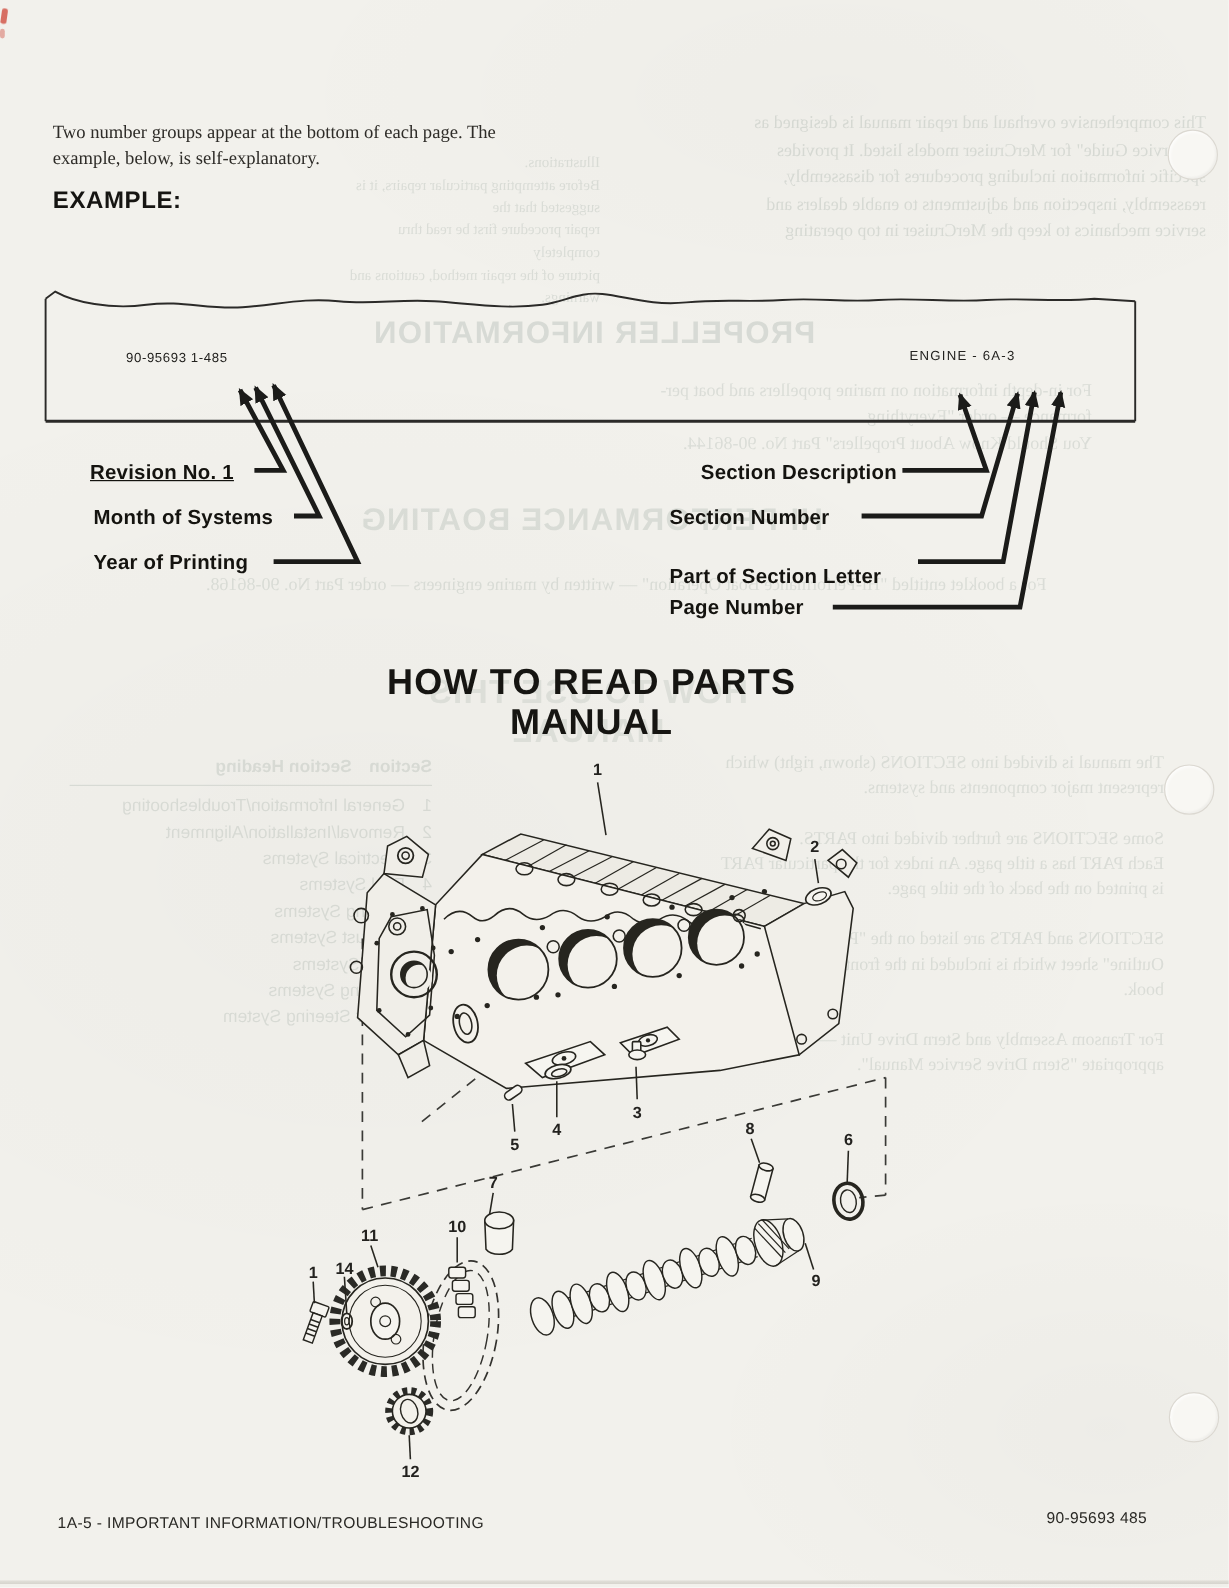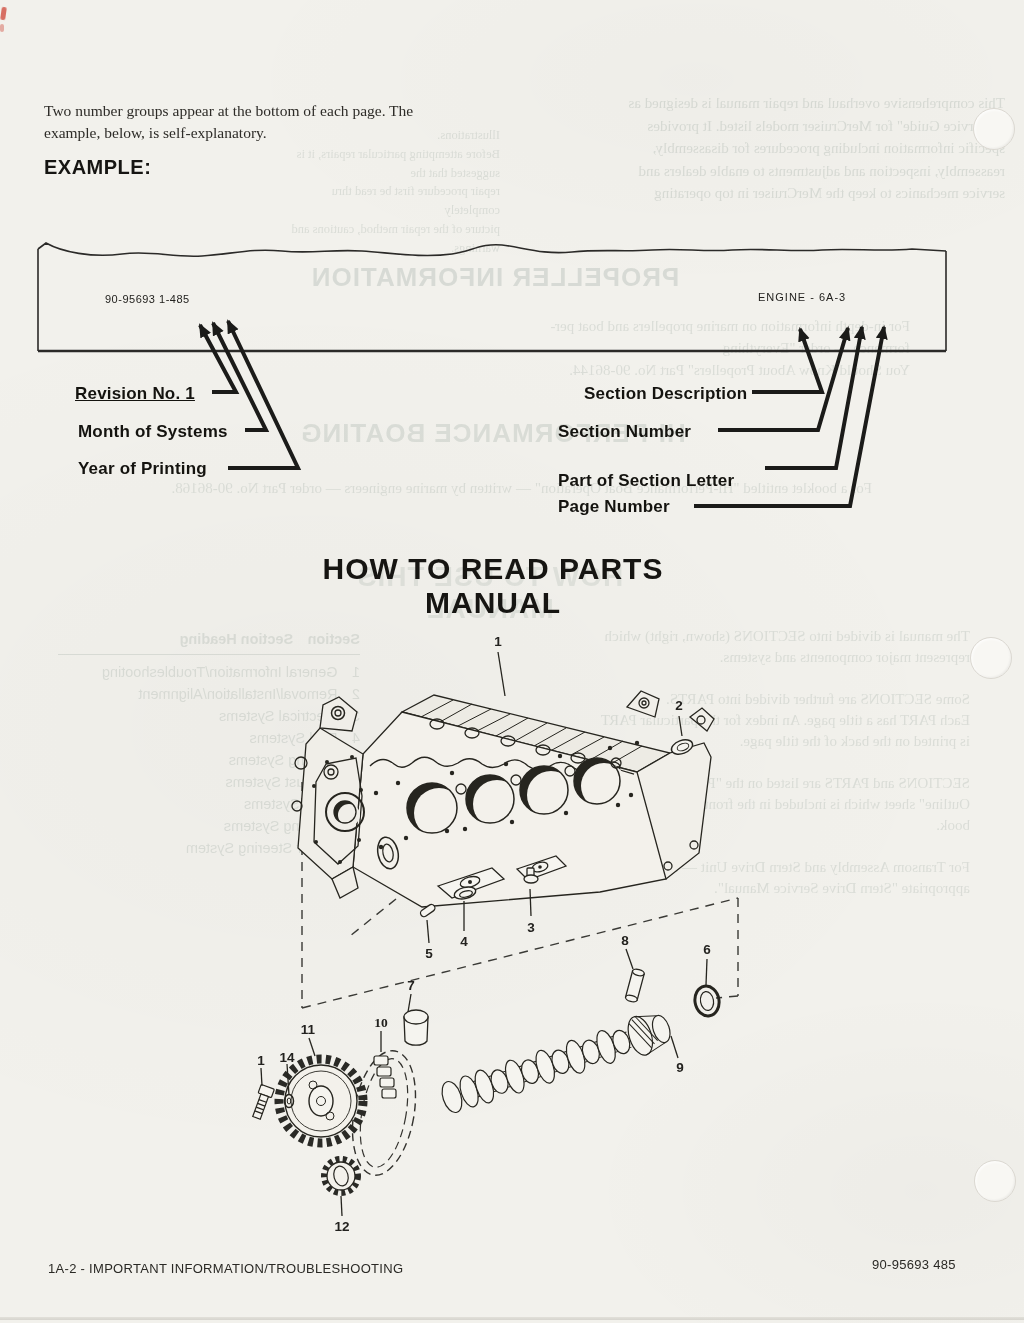--- a/index.html
+++ b/index.html
@@ -366,27 +366,27 @@
 
   <div class="abs txt partnum" style="left:491px;top:634px;width:14px;">1</div>
   <div class="abs txt partnum" style="left:672px;top:698px;width:14px;">2</div>
   <div class="abs txt partnum" style="left:524px;top:920px;width:14px;">3</div>
   <div class="abs txt partnum" style="left:457px;top:934px;width:14px;">4</div>
   <div class="abs txt partnum" style="left:422px;top:946px;width:14px;">5</div>
   <div class="abs txt partnum" style="left:700px;top:942px;width:14px;">6</div>
   <div class="abs txt partnum" style="left:404px;top:978px;width:14px;">7</div>
   <div class="abs txt partnum" style="left:618px;top:933px;width:14px;">8</div>
   <div class="abs txt partnum" style="left:673px;top:1060px;width:14px;">9</div>
-  <div class="abs txt partnum" style="left:369px;top:1015px;width:24px;font-family:Liberation Serif, serif;">10</div>
+  <div class="abs txt partnum" style="left:369px;top:1015px;width:24px;">10</div>
   <div class="abs txt partnum" style="left:296px;top:1022px;width:24px;">11</div>
   <div class="abs txt partnum" style="left:330px;top:1219px;width:24px;">12</div>
   <div class="abs txt partnum" style="left:249px;top:1053px;width:24px;">1</div>
   <div class="abs txt partnum" style="left:275px;top:1050px;width:24px;">14</div>
 
-  <div class="abs txt footer" style="left:48px;top:1261px;">1A-2 - IMPORTANT INFORMATION/TROUBLESHOOTING</div>
+  <div class="abs txt footer" style="left:48px;top:1261px;">1A-5 - IMPORTANT INFORMATION/TROUBLESHOOTING</div>
   <div class="abs txt footer" style="left:872px;top:1257px;">90-95693 485</div>
 
   <div class="hole" style="left:973px;top:108px;"></div>
   <div class="hole" style="left:970px;top:637px;"></div>
   <div class="hole" style="left:974px;top:1160px;"></div>
 
   <div class="redmark" style="left:1px;top:7px;width:5px;height:13px;opacity:.75;transform:rotate(8deg);"></div>
   <div class="redmark" style="left:0;top:24px;width:4px;height:8px;opacity:.4;"></div>
 
   <div class="bottomedge"></div>

